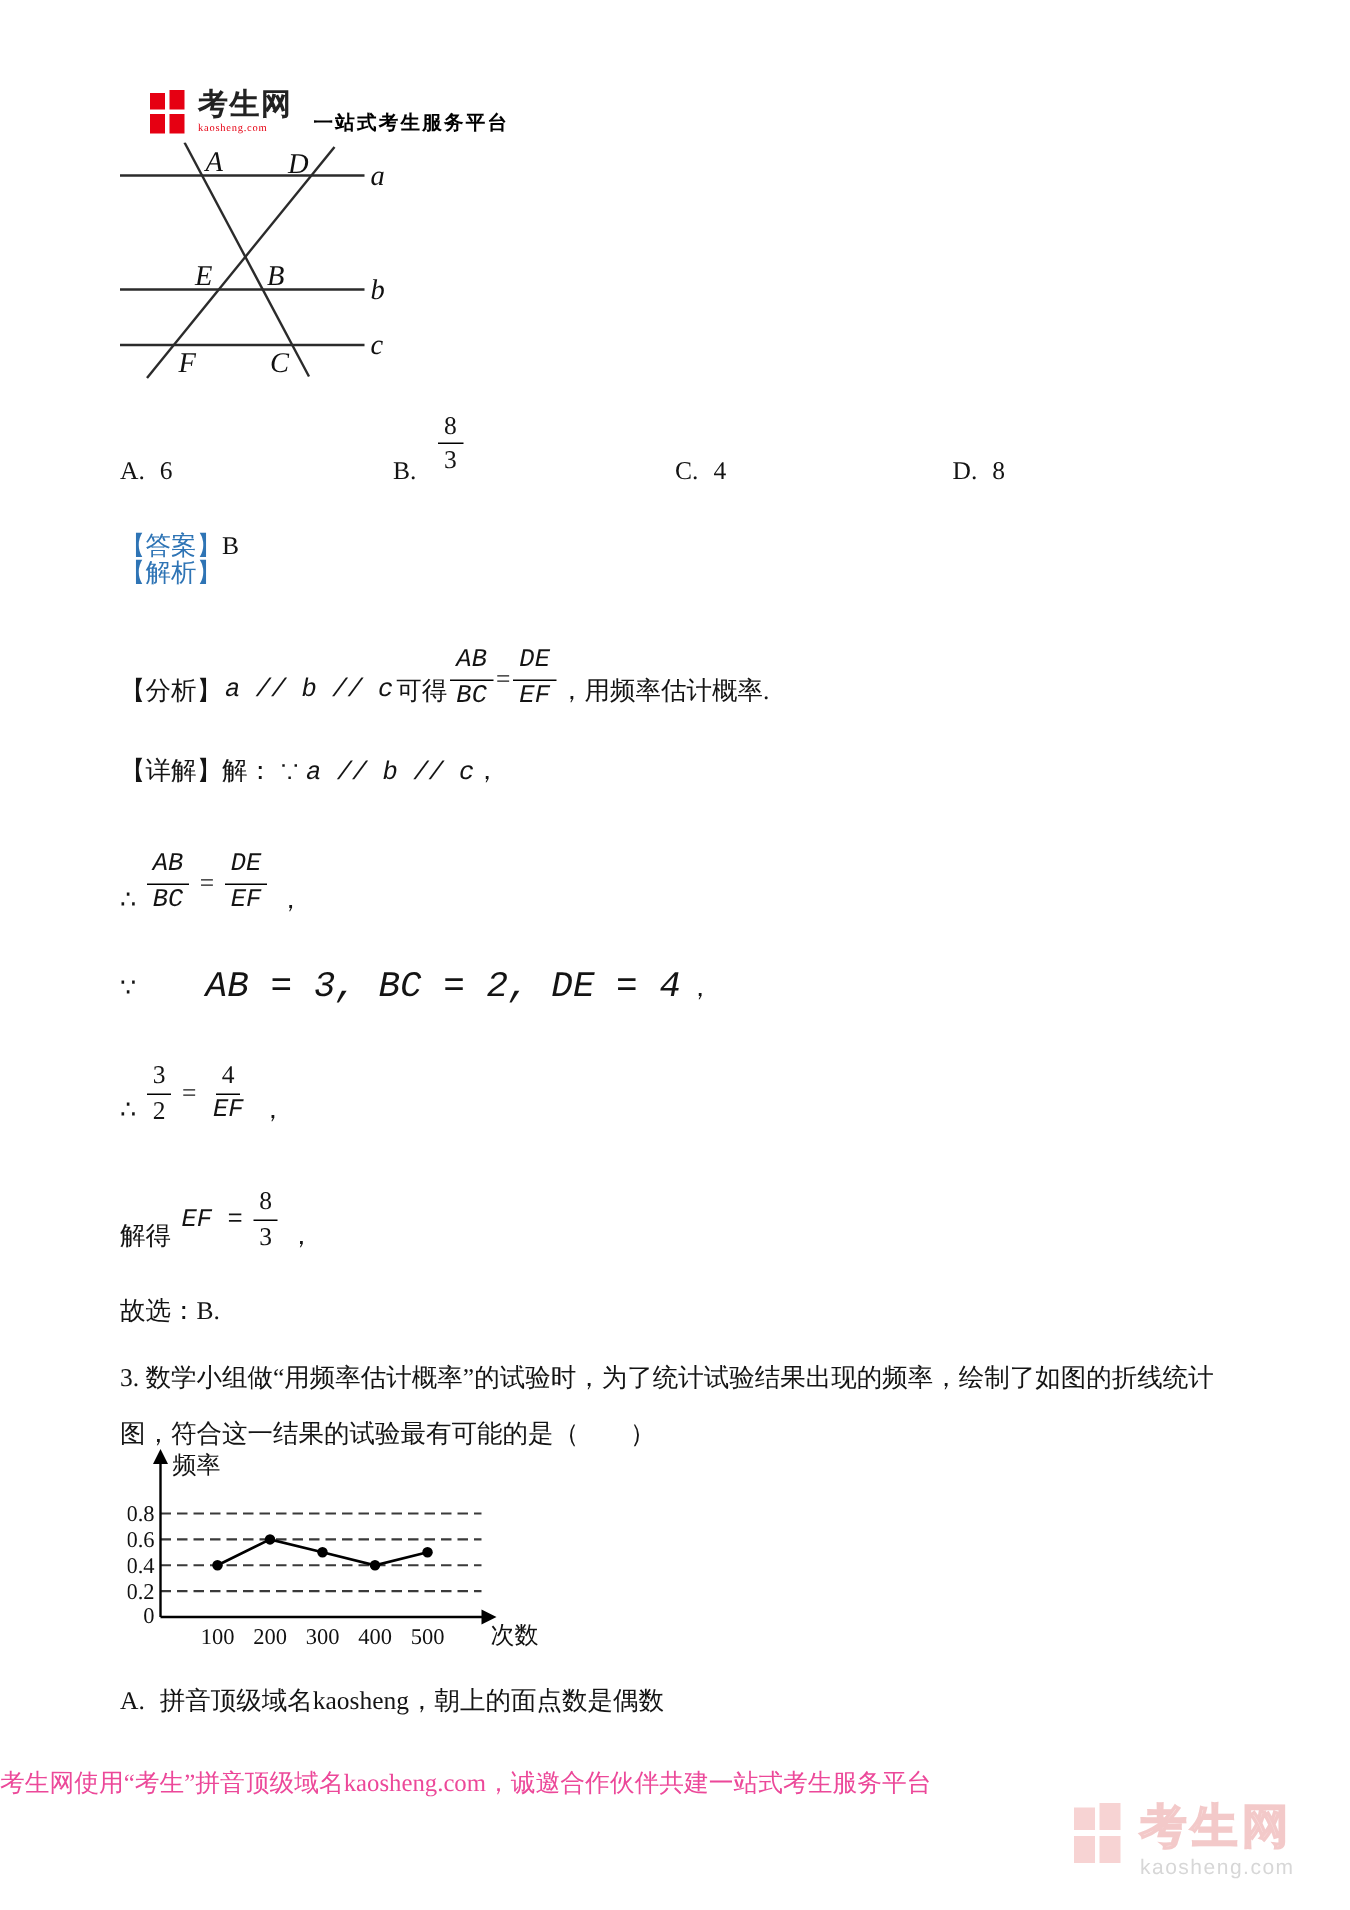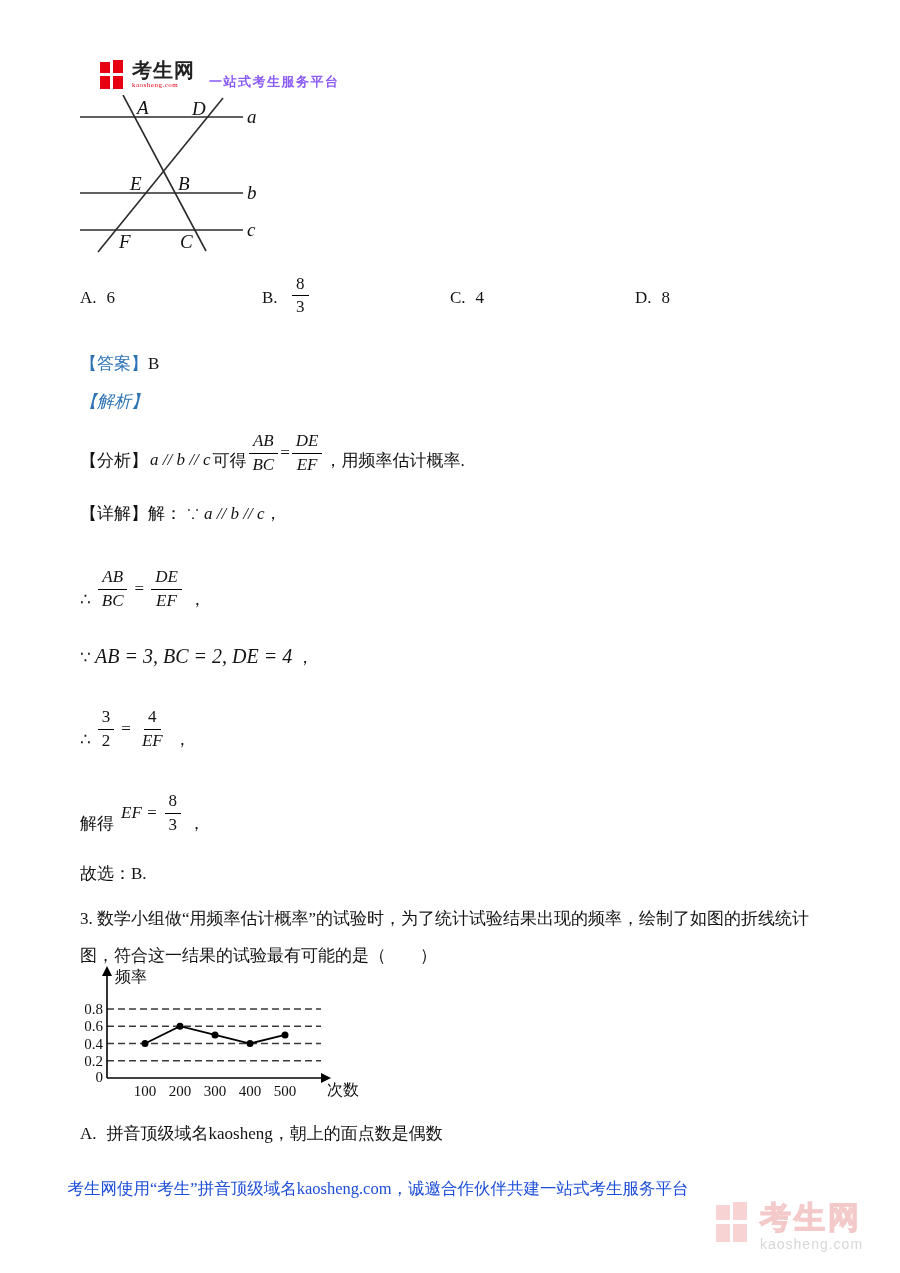--- a/index.html
+++ b/index.html
@@ -10,42 +10,42 @@
   #logo{left:100px;top:60px;display:flex;align-items:flex-start;}
   .logo-mark{position:relative;width:26px;height:30px;}
   .logo-mark i{position:absolute;background:#e60012;}
   .lm1{left:0;top:2px;width:10px;height:11px;}
   .lm2{left:0;top:16px;width:10px;height:13px;}
   .lm3{left:13px;top:0;width:10px;height:13px;}
   .lm4{left:13px;top:16px;width:10px;height:13px;}
   .logo-text{margin-left:6px;line-height:1;}
   .logo-brand{font-size:20px;font-weight:bold;color:#222;letter-spacing:1px;}
   .logo-domain{font-size:7px;color:#e60012;margin-top:2px;letter-spacing:.5px;}
-  .logo-tagline{color:#8b5cf6;font-size:13px;margin:13px 0 0 14px;letter-spacing:1.5px;font-weight:bold;}
+  .logo-tagline{color:#000000;font-size:13px;margin:13px 0 0 14px;letter-spacing:1.5px;font-weight:bold;}
   
   .figlabel{font:italic 19px "Liberation Serif","DejaVu Serif",serif;fill:#111;}
   #chart text{fill:#111;}
   #chart .tick{font:15px "Liberation Serif","DejaVu Serif",serif;}
   #chart .clabel{font:16px "Liberation Serif","DejaVu Serif",serif;}
   
   .t17{font-size:17px;}
   .blue{color:#2e74b5;}
-  .mi{font-family:Liberation Serif, serif;font-style:italic;}
+  .mi{font-family:Liberation Mono, monospace;font-style:italic;}
   .frac{display:inline-flex;flex-direction:column;align-items:center;line-height:1.2;vertical-align:middle;}
   .frac .num{border-bottom:1.4px solid #000;padding:0 4px 1px;}
   .frac .den{padding:1px 4px 0;}
   .eqrow{display:flex;align-items:center;gap:7px;height:62px;}
   .low{margin-top:20px;}
   .slow{margin-top:14px;}
   #options-row{left:80px;top:268px;width:760px;height:56px;}
-  #options-row .opt{position:absolute;top:20px;}
+  #options-row .opt{position:absolute;top:36px;}
   #optB-frac{position:absolute;left:212px;top:6px;}
   .optgap{display:inline-block;width:10px;}
   #q3-para{left:80px;top:900px;width:750px;line-height:37px;}
-  #footer{left:0;top:1178px;width:756px;text-align:center;font-size:16.5px;color:#1d4ed8;}
+  #footer{left:0;top:1178px;width:756px;text-align:left;font-size:16.5px;color:#ec4899;}
   
   #watermark{left:716px;top:1202px;display:flex;gap:11px;align-items:flex-start;}
   .wm-mark{position:relative;width:33px;height:46px;}
   .wm-mark i{position:absolute;background:#f7d3d3;}
   .wm1{left:0;top:3px;width:14px;height:15px;}
   .wm2{left:0;top:22px;width:14px;height:18px;}
   .wm3{left:17px;top:0;width:14px;height:18px;}
   .wm4{left:17px;top:22px;width:14px;height:18px;}
   .wm-brand{font-size:31px;font-weight:bold;letter-spacing:3px;color:#fbeaea;
             -webkit-text-stroke:1.2px #f3c9c9;line-height:1;}
@@ -102,21 +102,21 @@
   </span>
   <span class="opt" style="left:555px;">
     <span>D.</span><span class="optgap"></span><span>8</span>
   </span>
 </div>
 
 <div class="abs t17" style="left:80px;top:352px;">
   <span class="blue">【答案】</span><span>B</span>
 </div>
 
-<div class="abs t17" style="left:80px;top:390px;font-style:italic;">
+<div class="abs t17" style="left:80px;top:370px;">
   <span class="blue">【解析】</span>
 </div>
 
 <div class="abs t17 eqrow" style="left:80px;top:422px;width:770px;gap:2px;">
   <span class="slow">【分析】</span>
   <span class="mi slow">a // b // c</span>
   <span class="slow">可得</span>
   <span class="frac">
     <span class="num mi">AB</span>
     <span class="den mi">BC</span>
@@ -144,21 +144,21 @@
   <span>=</span>
   <span class="frac">
     <span class="num mi">DE</span>
     <span class="den mi">EF</span>
   </span>
   <span class="low">，</span>
 </div>
 
 <div class="abs t17" style="left:80px;top:645px;">
   <span>∵</span>
-  <span class="mi" style="font-size:20px;">AB = 3, BC = 2, DE = 4</span>
+  <span class="mi" style="font-size:24px;margin-left:42px;">AB = 3, BC = 2, DE = 4</span>
   <span>，</span>
 </div>
 
 <div class="abs t17 eqrow" style="left:80px;top:698px;">
   <span class="low">∴</span>
   <span class="frac">
     <span class="num">3</span>
     <span class="den">2</span>
   </span>
   <span>=</span>

